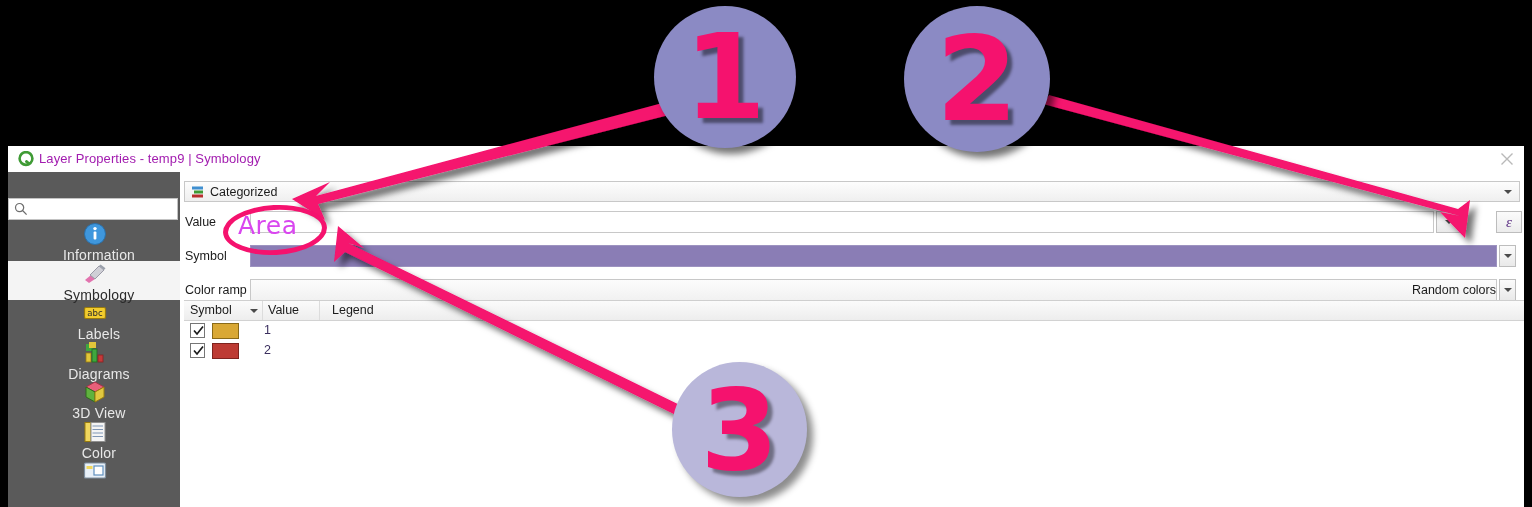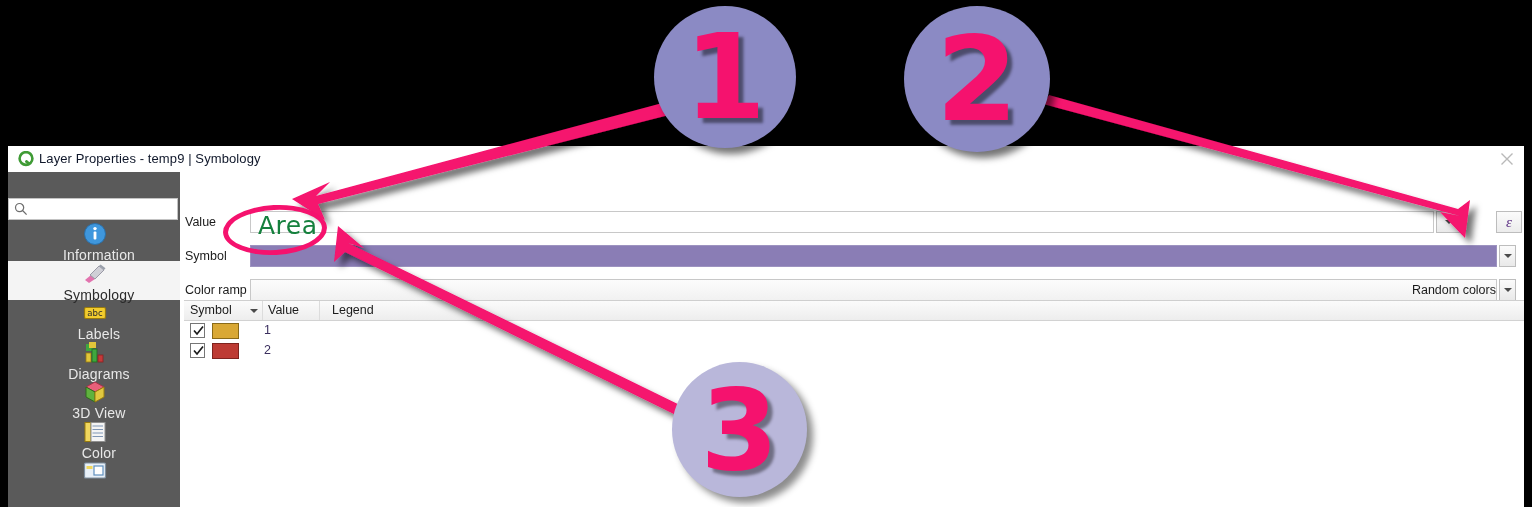--- a/index.html
+++ b/index.html
@@ -9,21 +9,21 @@
   
   #backdrop{position:absolute;inset:0;background:#000;}
 
   
   #dialog{position:absolute;left:8px;top:146px;width:1516px;height:361px;
           background:#ffffff;overflow:hidden;}
 
   
   #titlebar{position:absolute;left:0;top:0;width:100%;height:26px;background:#ffffff;}
   #title-q{position:absolute;left:10px;top:5px;width:16px;height:16px;}
-  #title-text{position:absolute;left:31px;top:5px;font-size:13px;color:#0f172a;
+  #title-text{position:absolute;left:31px;top:5px;font-size:13px;color:#a21caf;
               letter-spacing:.1px;white-space:nowrap;}
   #close-btn{position:absolute;right:6px;top:3px;width:22px;height:20px;}
 
   
   #leftpanel{position:absolute;left:0;top:26px;width:172px;bottom:0;background:#5a5a5a;}
   #searchwrap{position:absolute;left:0;top:26px;width:170px;height:22px;
               background:#ffffff;border:1px solid #c3c3c3;box-sizing:border-box;}
   #search-icon{position:absolute;left:5px;top:3px;width:14px;height:14px;}
   #search-input{position:absolute;left:22px;top:2px;width:140px;height:17px;border:0;
                 outline:0;font-size:12px;color:#333;background:transparent;}
@@ -102,22 +102,22 @@
           text-shadow:5px 5px 3px rgba(0,0,0,.45);}
   #badge2{left:904px;top:6px;width:146px;height:146px;background:#8b8ac4;
           box-shadow:6px 6px 7px rgba(0,0,0,.55);font-size:118px;
           text-shadow:5px 5px 3px rgba(0,0,0,.45);}
   #badge3{left:672px;top:362px;width:135px;height:135px;background:#b9b7da;
           box-shadow:6px 6px 7px rgba(0,0,0,.45);font-size:112px;
           text-shadow:5px 5px 3px rgba(0,0,0,.4);}
 
   
   #area-note{position:absolute;left:238px;top:211px;
-             font-family:"DejaVu Sans",sans-serif;font-size:25px;color:#15803d;
-             letter-spacing:.5px;margin-left:20px;}
+             font-family:"DejaVu Sans",sans-serif;font-size:25px;color:#d946ef;
+             letter-spacing:.5px;}
   #area-ellipse{position:absolute;left:223px;top:205px;width:94px;height:40px;
                 border:5px solid #f5126e;border-radius:50%;
                 transform:rotate(-3deg);}
 </style>
 </head>
 <body>
 
 <div id="backdrop"></div>
 
 <div id="dialog">
@@ -223,20 +223,29 @@
           </svg>
         </span>
 
       </div>
 
     </div>
   </div>
 
   <div id="content">
 
+    <div id="renderer-row">
+      <svg id="renderer-icon" viewBox="0 0 14 14">
+        <rect x="1" y="1.5" width="11" height="3" fill="#3f8fd0"></rect>
+        <rect x="3" y="5.5" width="9" height="3" fill="#3f9b35"></rect>
+        <rect x="1" y="9.5" width="11" height="3" fill="#b82f2f"></rect>
+      </svg>
+      <span id="renderer-label">Categorized</span>
+      <span id="renderer-caret" class="caret"></span>
+    </div>
 
     <div class="frow" style="top:39px">
       <span class="flabel">Value</span>
       <div class="ffield" style="right:60px">
         <div class="combo white" style="right:30px">
           <span class="combo-text"></span>
         </div>
         <div class="dropbtn" style="right:2px">
           <span class="caret"></span>
         </div>

